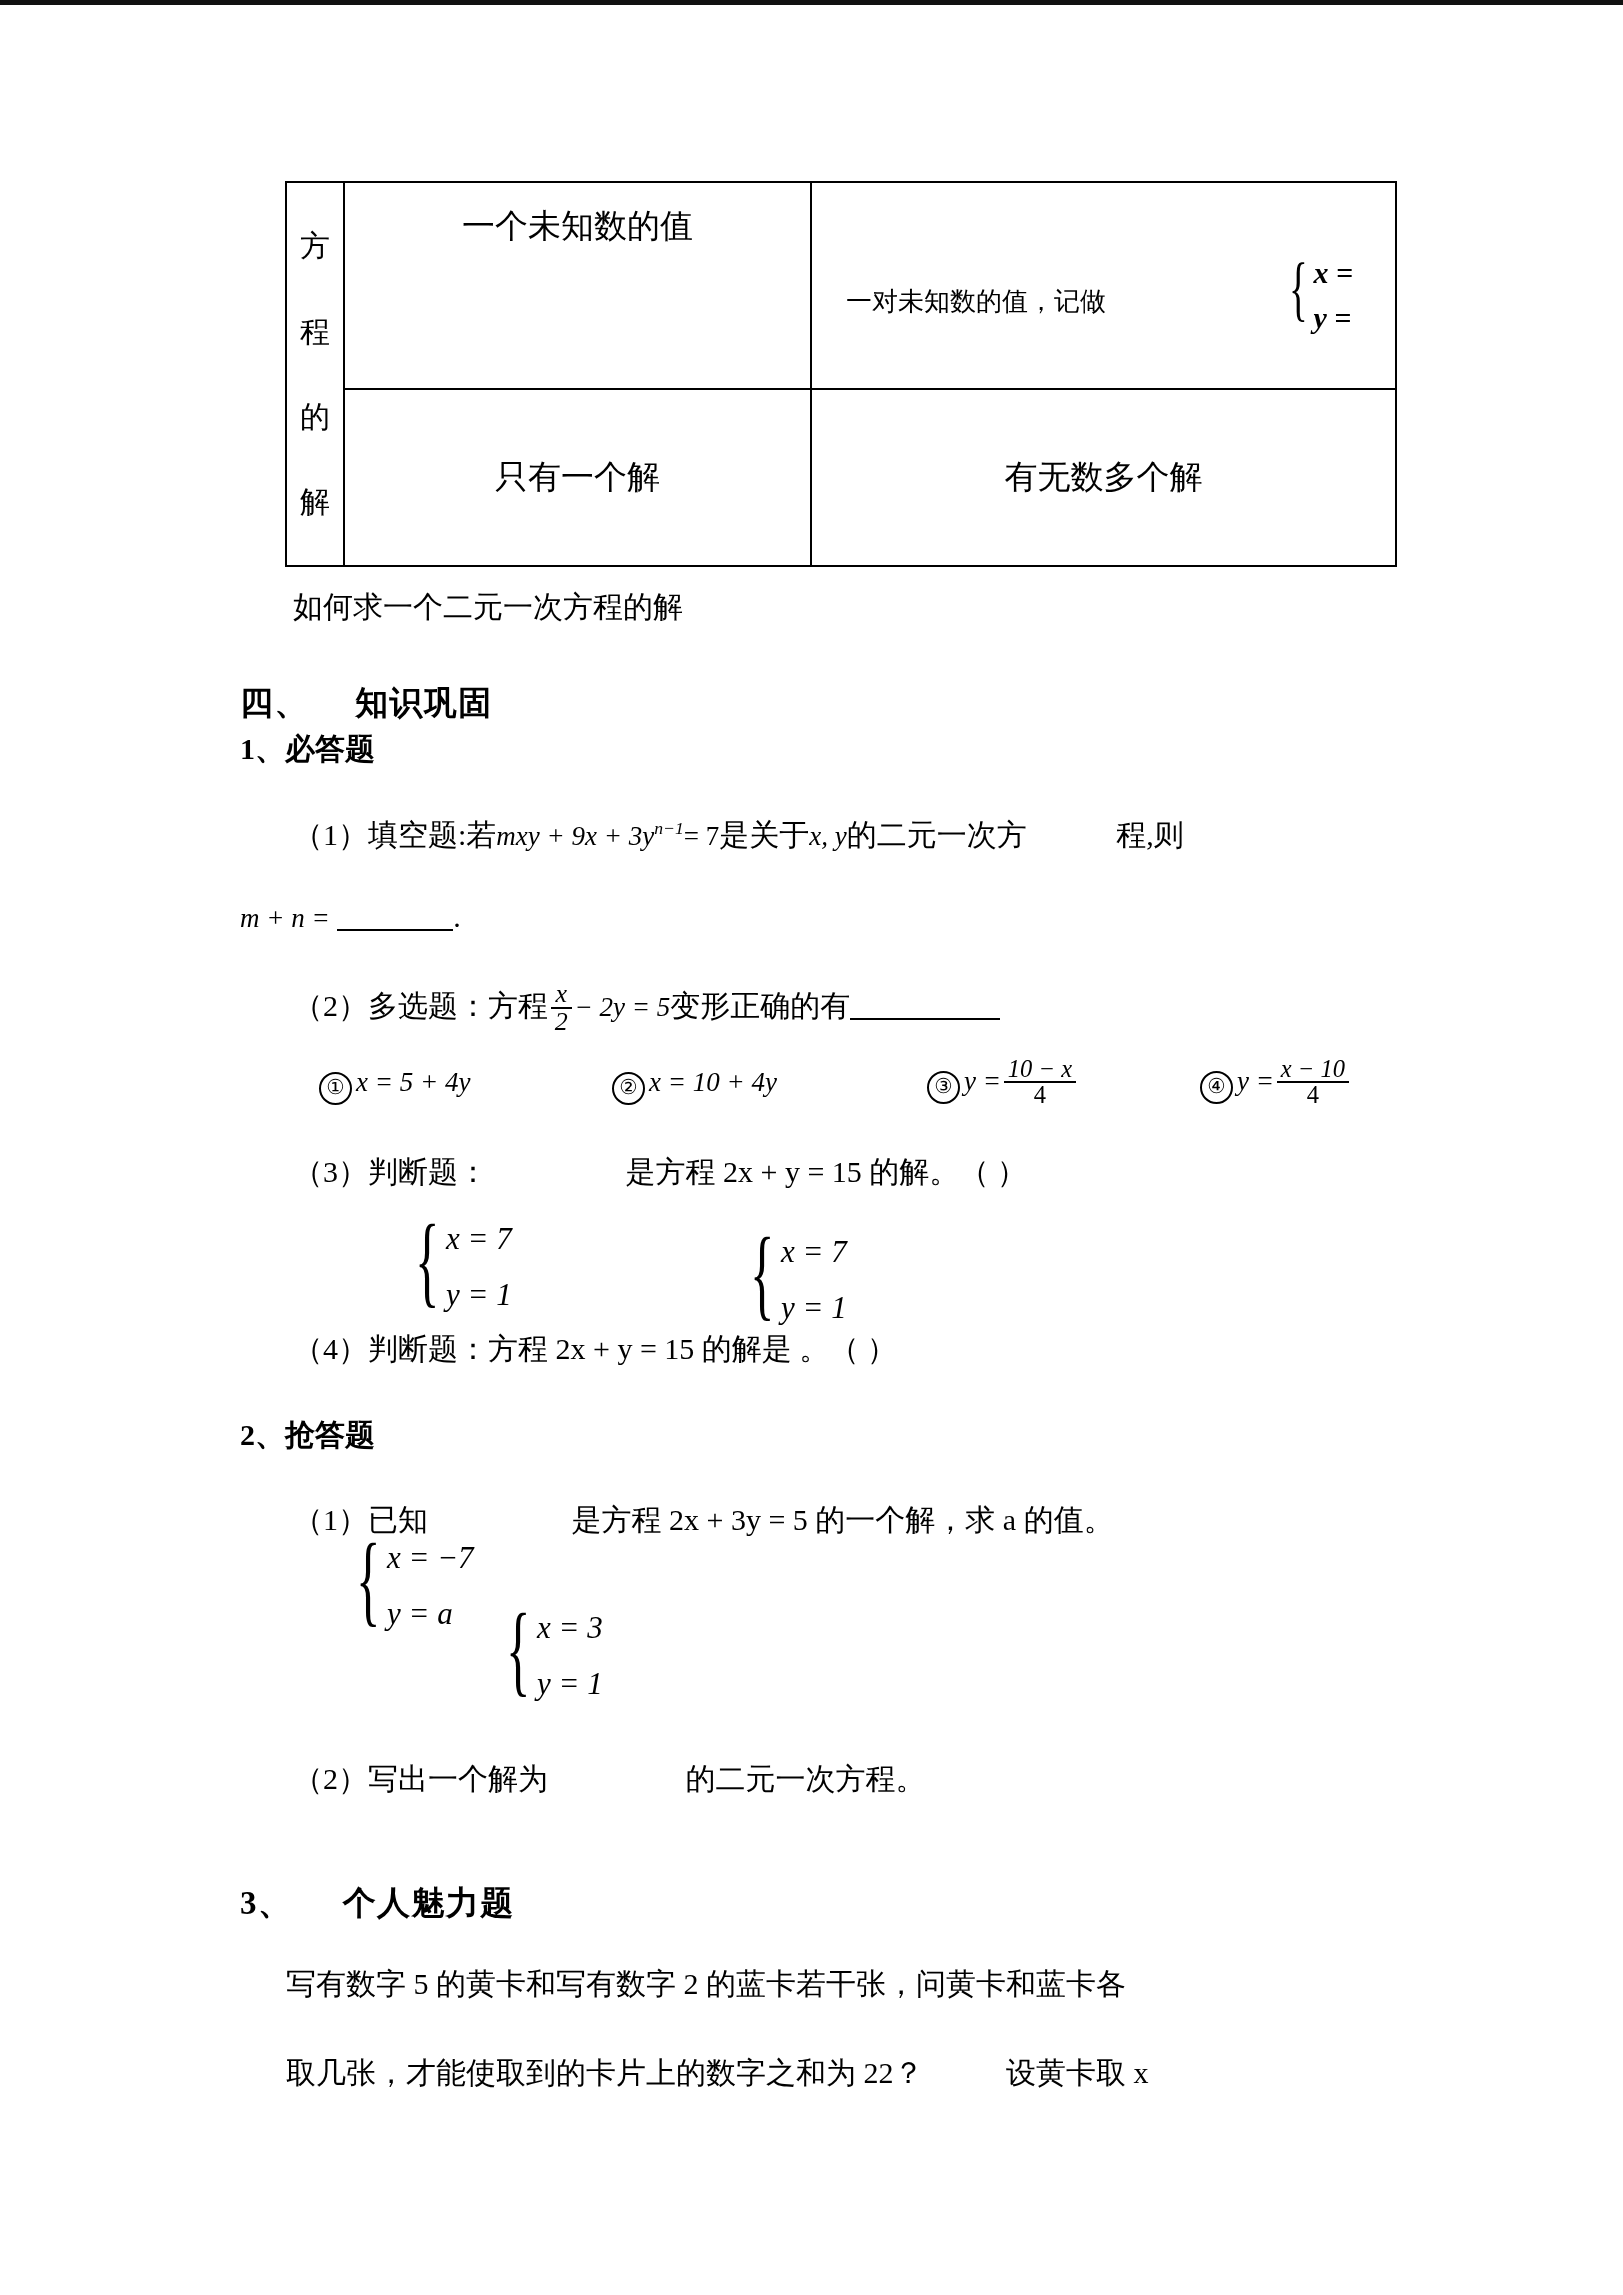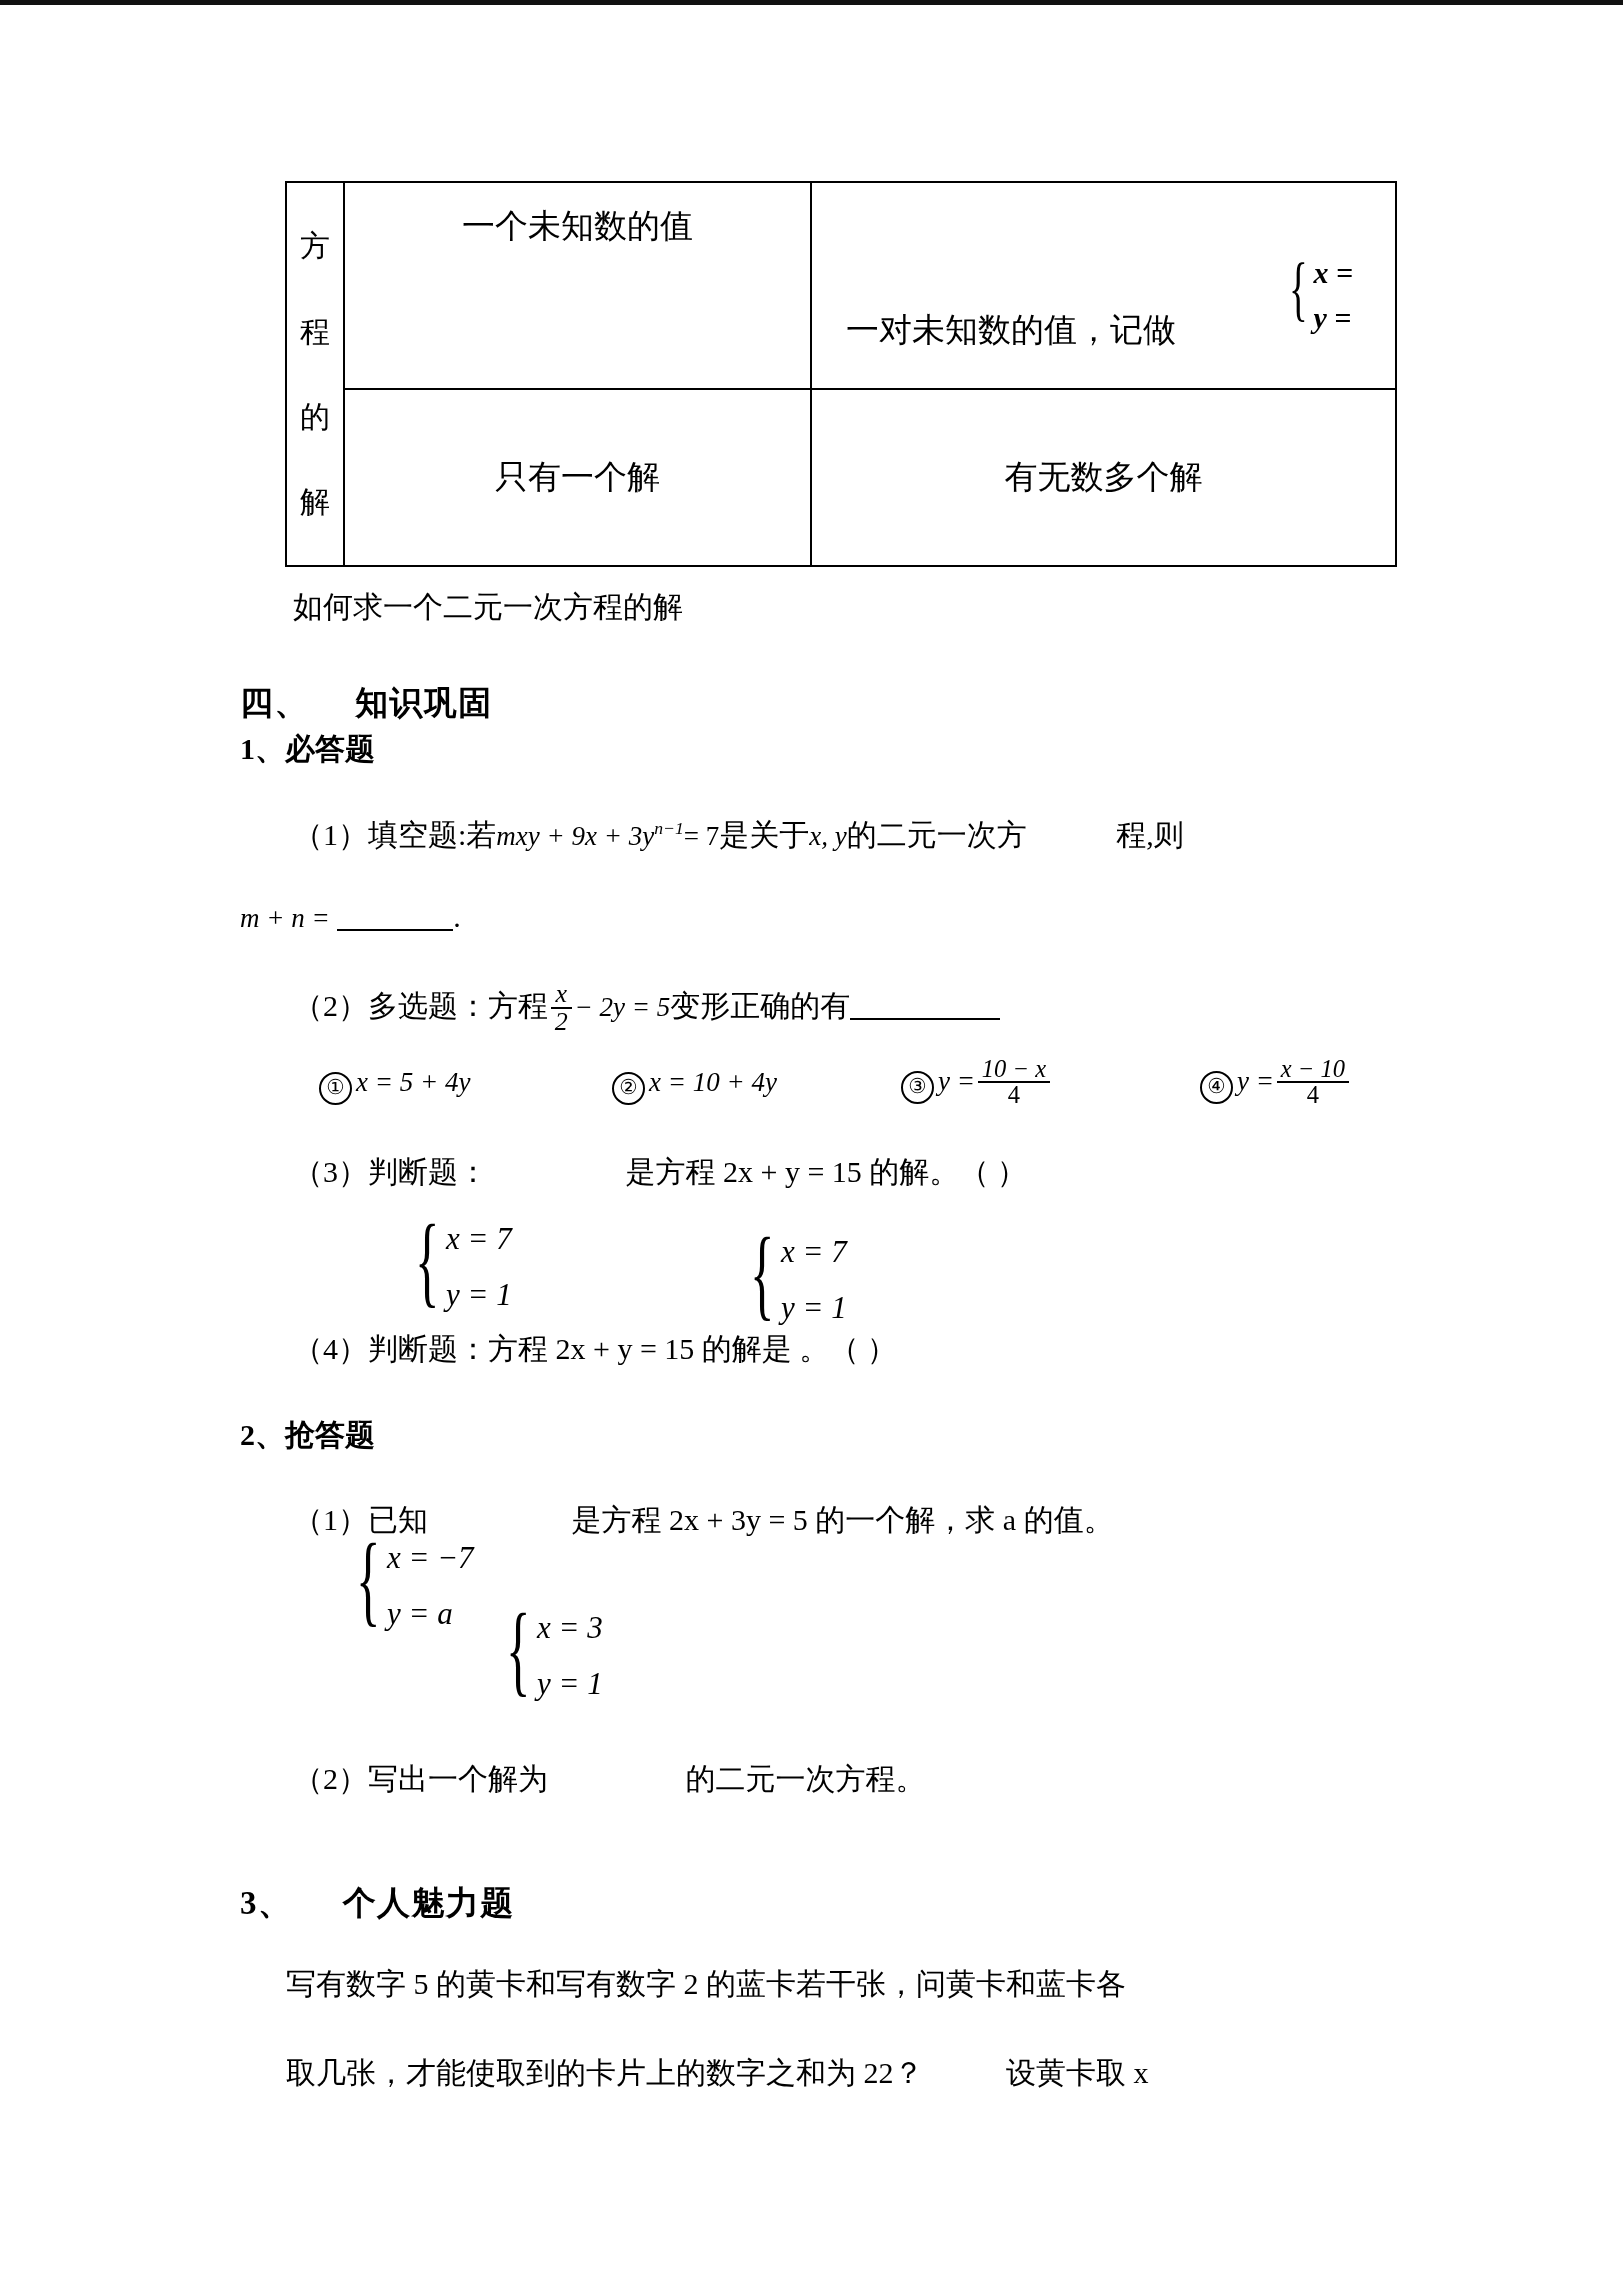--- a/index.html
+++ b/index.html
@@ -50,21 +50,21 @@
     height:341px;
   }
   td.c-mid{ width:465px; font-size:33px; }
   td.c-right{ width:583px; font-size:33px; position:relative; }
   td.r1{ height:179px; }
   td.r2{ height:175px; }
   .r1-mid{ position:relative; height:205px; }
   .r1-mid span{ position:absolute; left:50%; transform:translateX(-50%); top:20.5px; white-space:nowrap; }
   .r1-right{ position:relative; height:179px; }
   .r1-right .txt{
-    position:absolute; left:34px; top:112px; white-space:nowrap; font-size:33px;
+    position:absolute; left:34px; top:88px; white-space:nowrap; font-size:26px;
   }
 
   
   .brace-sys{
     position:absolute; font-size:30px; white-space:nowrap;
   }
   .brace-sys .bl{
     position:absolute; left:0; top:0;
     font-size:71px; line-height:0.82;
     font-family:"Liberation Serif", serif;
@@ -194,21 +194,21 @@
   <div class="line q" style="left:293px; top:982px;">
     <span class="cn">（2）多选题：</span><span class="cn">方程</span><span class="frac mi"><span class="num">x</span><span class="den mn">2</span></span><span class="mi" style="font-size:27px;">− 2y = 5</span><span class="cn">变形正确的有</span><span class="blank-u" style="width:150px;"></span>
   </div>
 
   <div class="line q" style="left:319px; top:1064px;">
     <span class="circ">①</span><span class="mi" style="font-size:27px;">x = 5 + 4y</span>
   </div>
   <div class="line q" style="left:612px; top:1064px;">
     <span class="circ">②</span><span class="mi" style="font-size:27px;">x = 10 + 4y</span>
   </div>
-  <div class="line q" style="left:901px; top:1058px;">
+  <div class="line q" style="left:927px; top:1058px;">
     <span class="circ">③</span><span class="mi" style="font-size:27px;">y =</span><span class="frac sm"><span class="num mi">10 − x</span><span class="den mn">4</span></span>
   </div>
   <div class="line q" style="left:1200px; top:1058px;">
     <span class="circ">④</span><span class="mi" style="font-size:27px;">y =</span><span class="frac sm"><span class="num mi">x − 10</span><span class="den mn">4</span></span>
   </div>
 
   <div class="line q" style="left:293px; top:1152px;">
     <span class="cn">（3）判断题：</span>
     <span style="display:inline-block;width:130px;"></span><span class="cn">是方程 2x + y = 15 的解。（      ）</span>
   </div>

